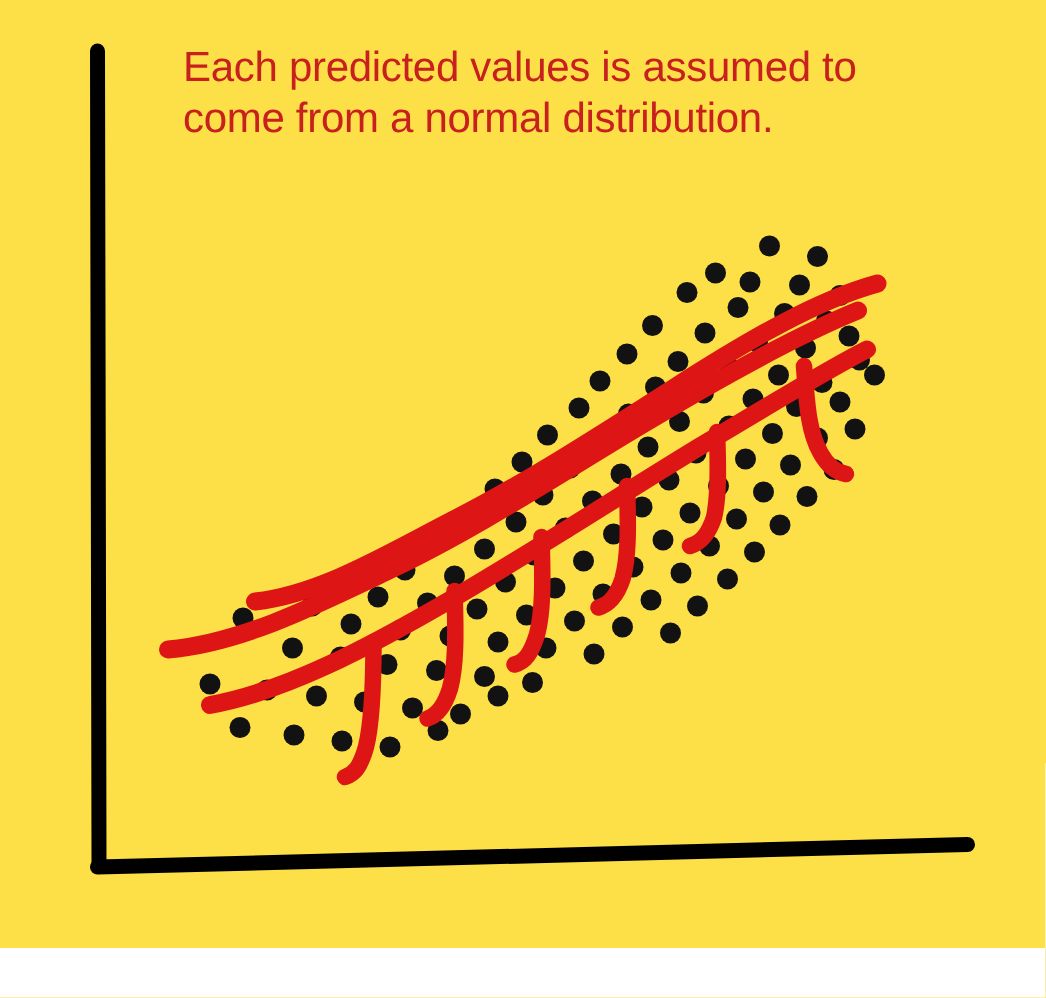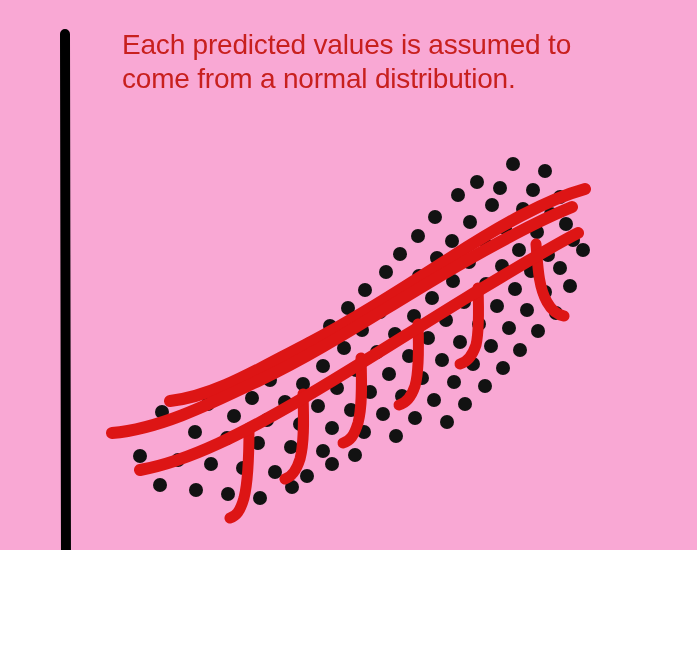--- a/index.html
+++ b/index.html
@@ -7,22 +7,22 @@
     margin: 0;
     padding: 0;
     background: #ffffff;
   }
   body {
     font-family: "Liberation Sans", sans-serif;
   }
   #figure {
     position: relative;
     width: 697px;
-    height: 550px;
-    background: #f9a8d4;
+    height: 632px;
+    background: #fde047;
     overflow: hidden;
   }
   #figure svg {
     position: absolute;
     left: 0;
     top: 0;
     width: 697px;
     height: 665px;
   }
   #annotation-text {

